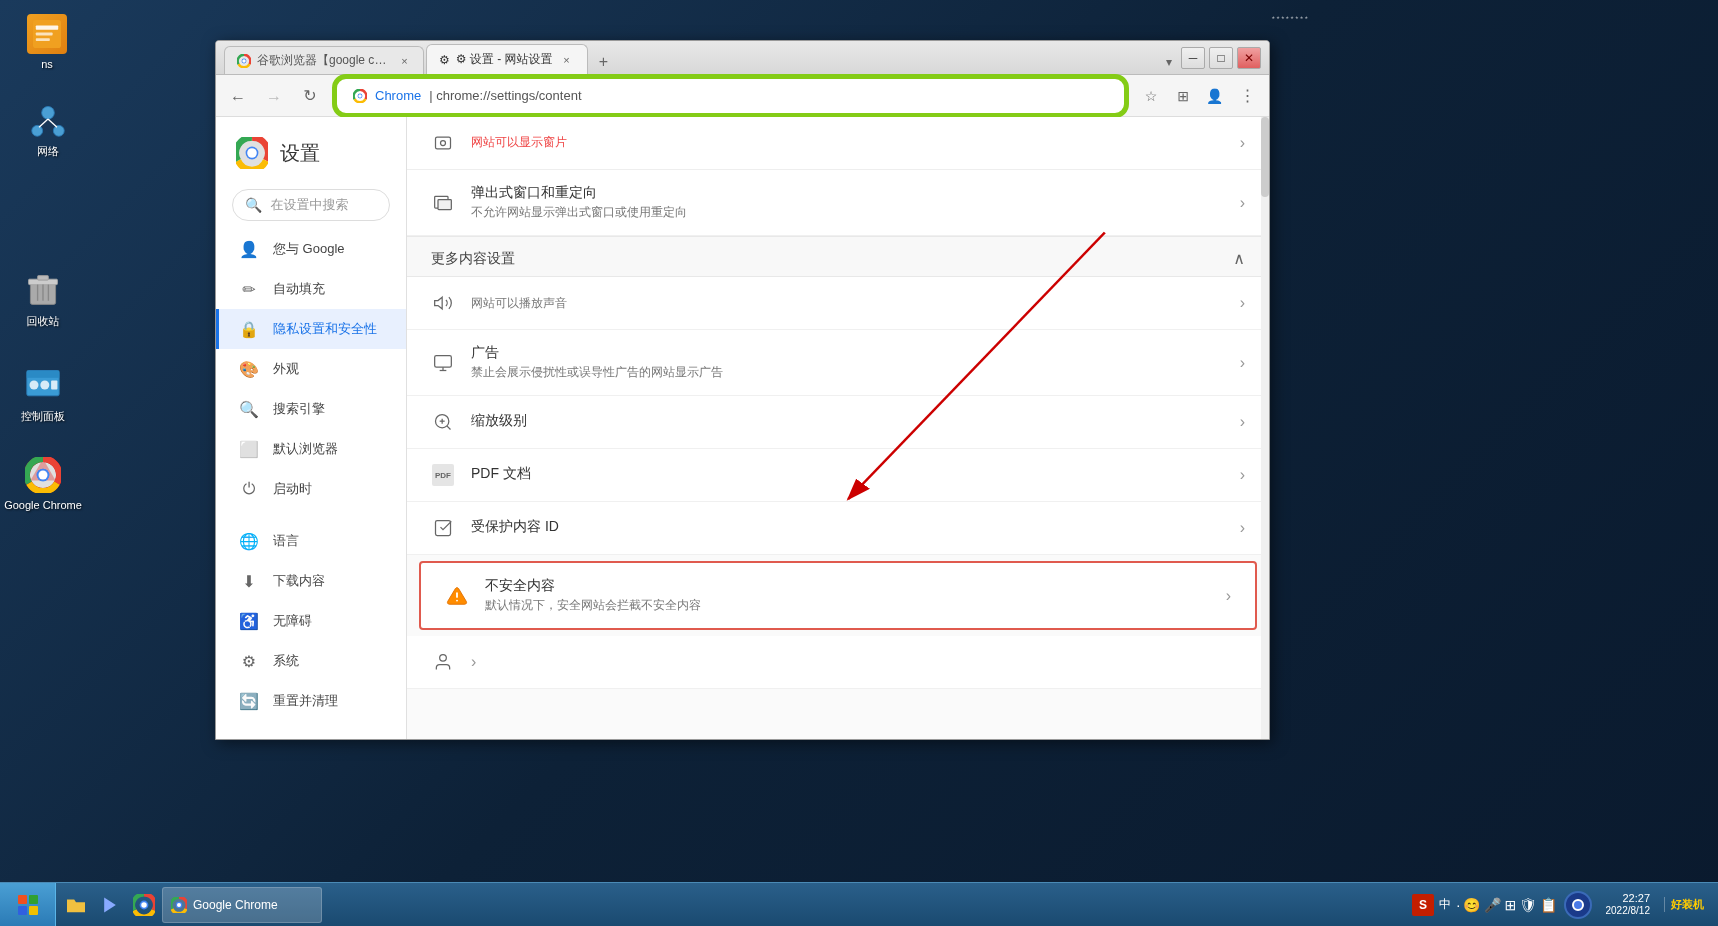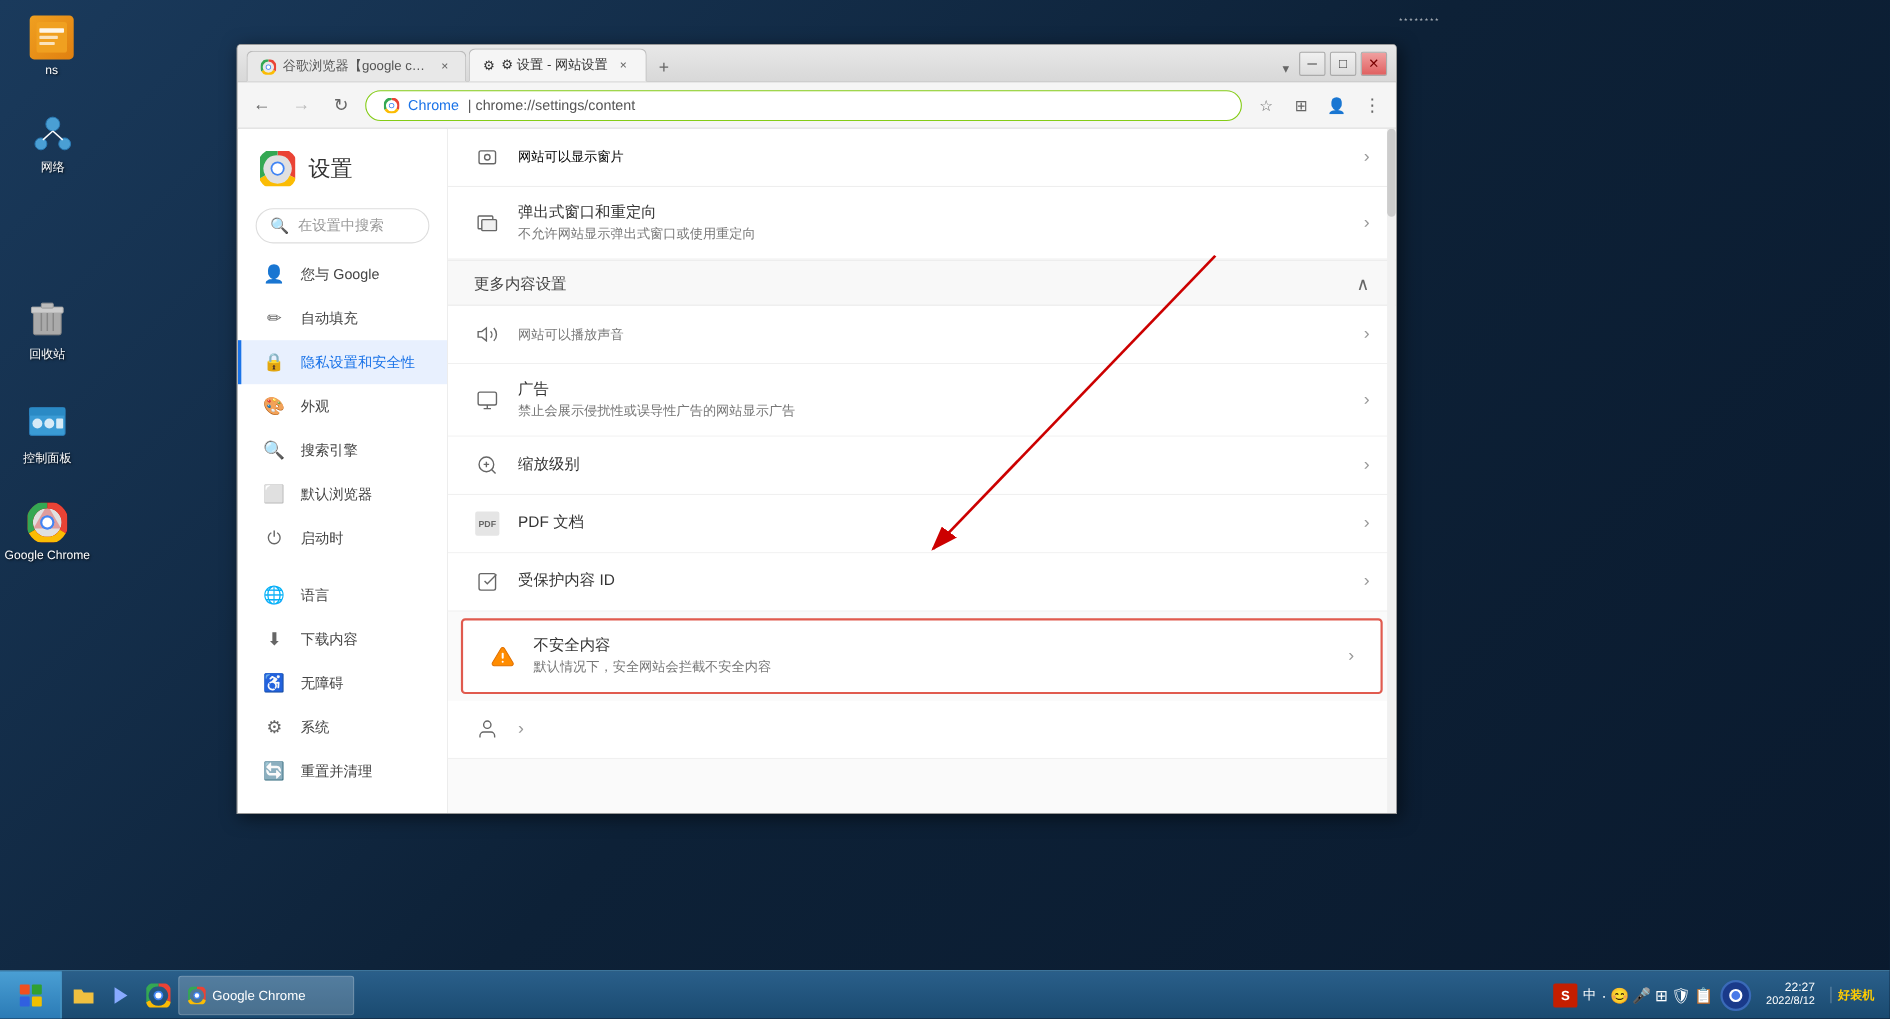--- a/index.html
+++ b/index.html
@@ -204,22 +204,22 @@
       display: flex;
       align-items: center;
       justify-content: center;
       border-radius: 50%;
       font-size: 16px;
       color: #666;
     }
     .nav-btn.disabled { color: #bbb; cursor: default; }
     .address-input {
       flex: 1;
-      height: 28px;
-      border: 1px solid #84cc16;
+      height: 44px;
+      border: 5px solid #84cc16;
       border-radius: 14px;
       padding: 0 16px;
       font-size: 13px;
       background: white;
       display: flex;
       align-items: center;
       gap: 8px;
       color: #333;
     }
     .address-bar-actions {
@@ -613,21 +613,21 @@
     <div class="settings-main" style="position:relative;">
 
       <div class="setting-item" style="border-bottom:1px solid #eee;">
         <div class="setting-item-icon">
           <svg width="20" height="20" viewBox="0 0 24 24" fill="none" stroke="#666" stroke-width="1.5">
               <rect x="3" y="5" width="18" height="14" rx="2"></rect>
               <circle cx="12" cy="12" r="3"></circle>
             </svg>
         </div>
         <div class="setting-item-text">
-          <div class="setting-item-title" style="color:#000000;font-size:12px;">网站可以显示窗片</div>
+          <div class="setting-item-title" style="color:#ef4444;font-size:12px;">网站可以显示窗片</div>
         </div>
         <span class="setting-item-arrow">›</span>
       </div>
 
       <div class="setting-item">
         <div class="setting-item-icon">
           <svg width="20" height="20" viewBox="0 0 24 24" fill="none" stroke="#666" stroke-width="1.5">
               <rect x="2" y="4" width="16" height="14" rx="1"></rect>
               <rect x="6" y="8" width="16" height="12" rx="1" fill="#f0f0f0" stroke="#666"></rect>
             </svg>

